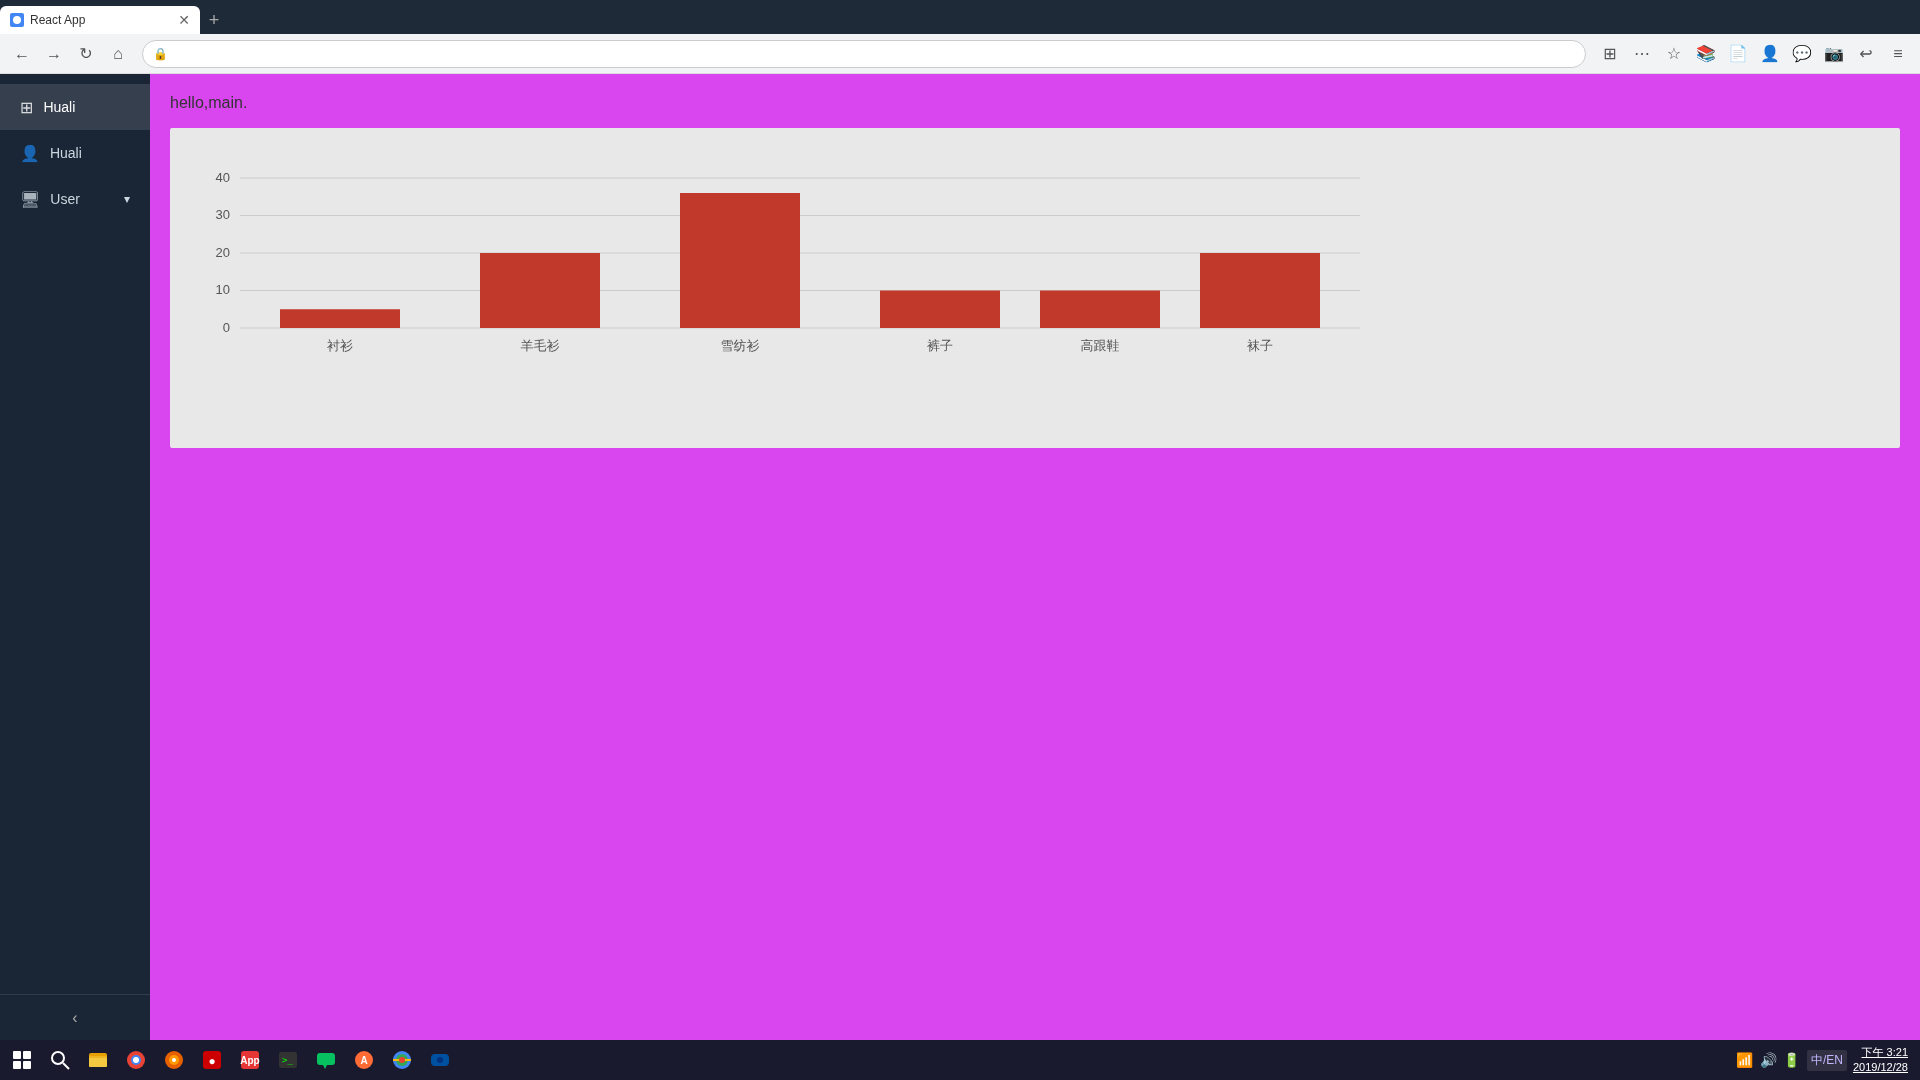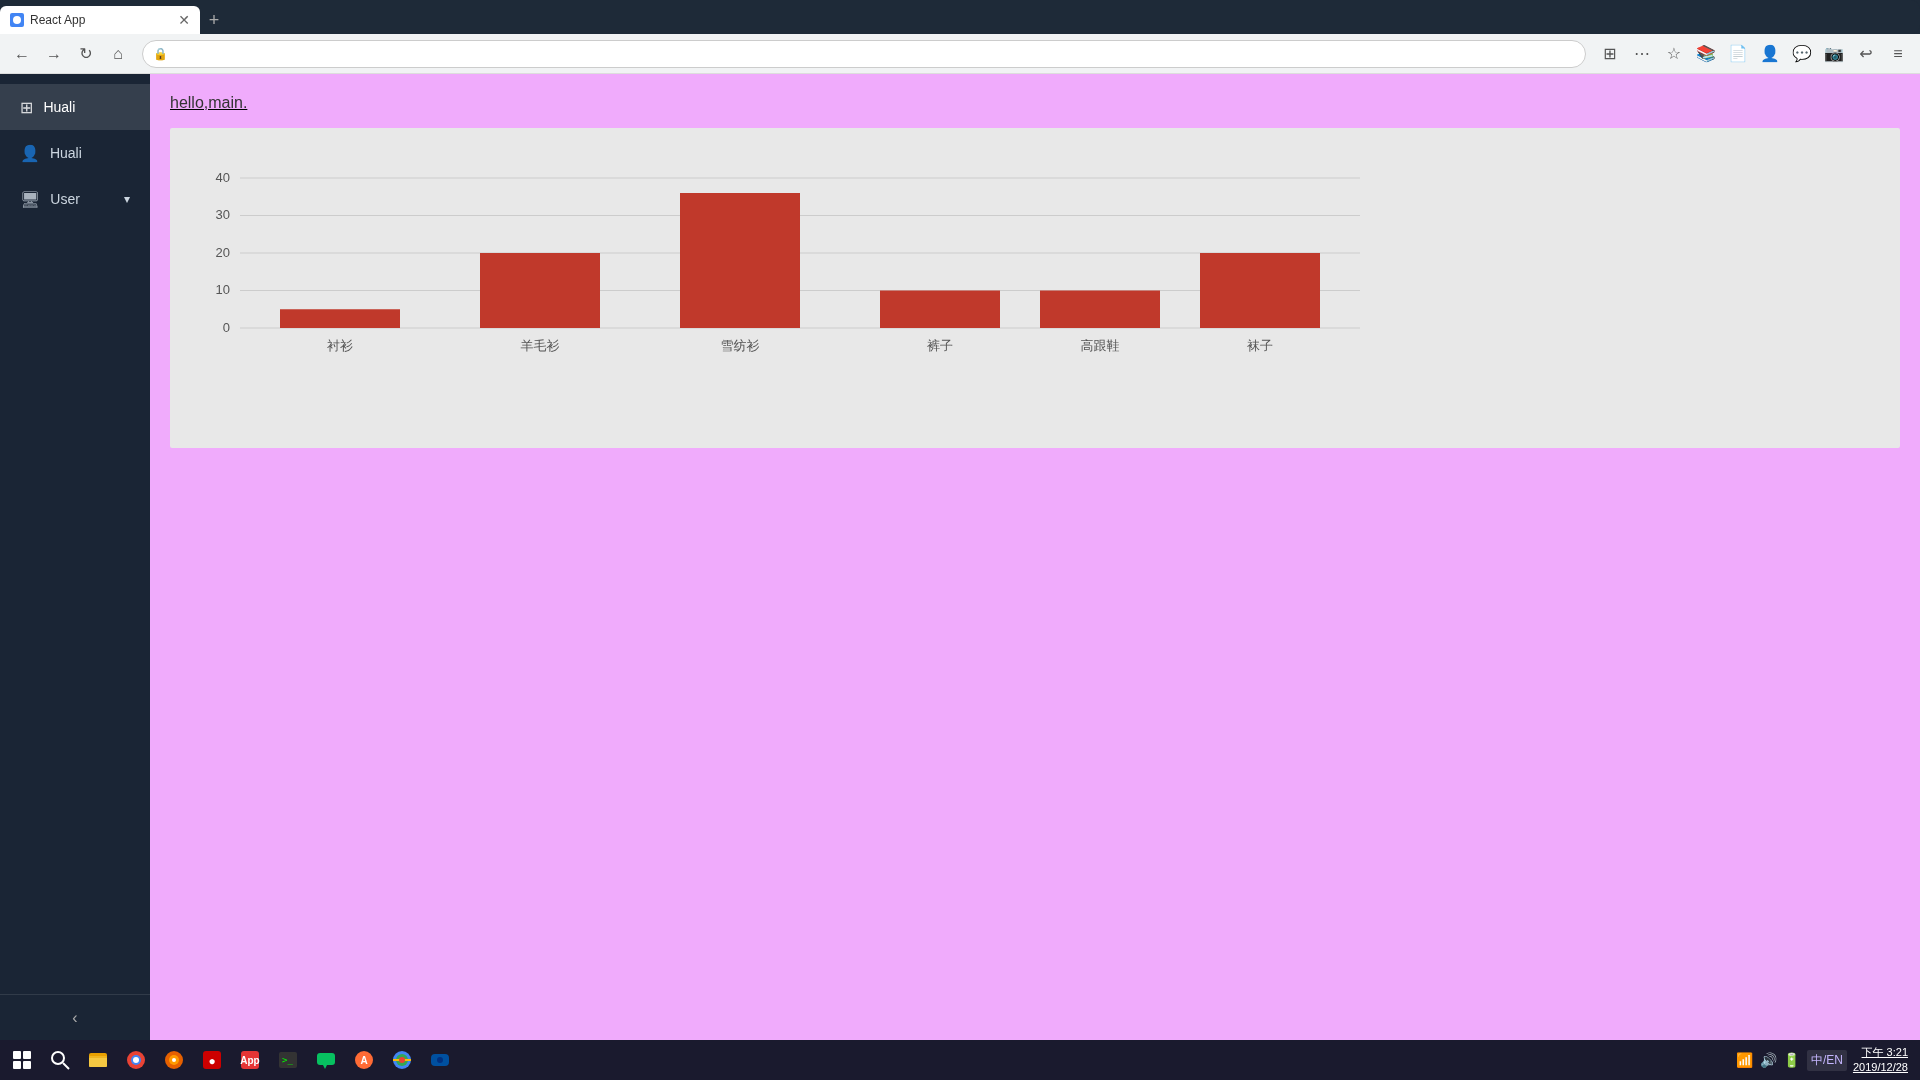--- a/index.html
+++ b/index.html
@@ -31,21 +31,21 @@
     .sidebar { width: 150px; background: #1a2535; display: flex; flex-direction: column; color: #fff; }
     .sidebar-nav { flex: 1; padding-top: 10px; }
     .sidebar-item { height: 46px; display: flex; align-items: center; padding: 0 20px; gap: 10px; cursor: pointer; font-size: 14px; color: #ccd6e0; }
     .sidebar-item.active { background: rgba(255,255,255,0.12); color: #fff; }
     .sidebar-item-icon { font-size: 16px; opacity: 0.8; }
     .sidebar-item-label { font-size: 14px; }
     .sidebar-item-arrow { margin-left: auto; font-size: 12px; }
     .sidebar-collapse { height: 46px; display: flex; align-items: center; justify-content: center; cursor: pointer; border-top: 1px solid rgba(255,255,255,0.1); color: #aaa; }
 
     
-    .page-content { flex: 1; background: #f0abfc; overflow-y: auto; display: flex; flex-direction: row; text-decoration: underline; }
+    .page-content { flex: 1; background: #d946ef; overflow-y: auto; display: flex; flex-direction: row; }
     .page-main { flex: 1; padding: 20px; }
     .page-title { font-size: 16px; color: #333; margin-bottom: 16px; font-weight: 400; }
 
     
     .chart-container { background: #e8e8e8; padding: 30px 20px 30px 10px; border-radius: 2px; }
 
     
     .page-footer { text-align: center; padding: 16px; font-size: 13px; color: #666; background: #f0f0f0; }
 
     

